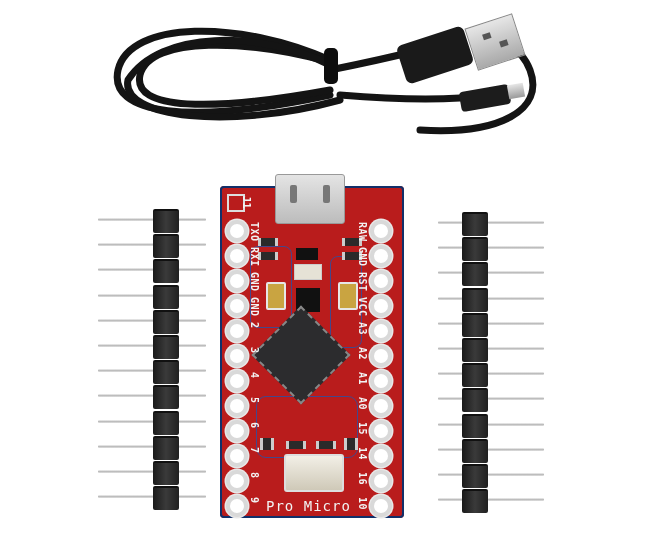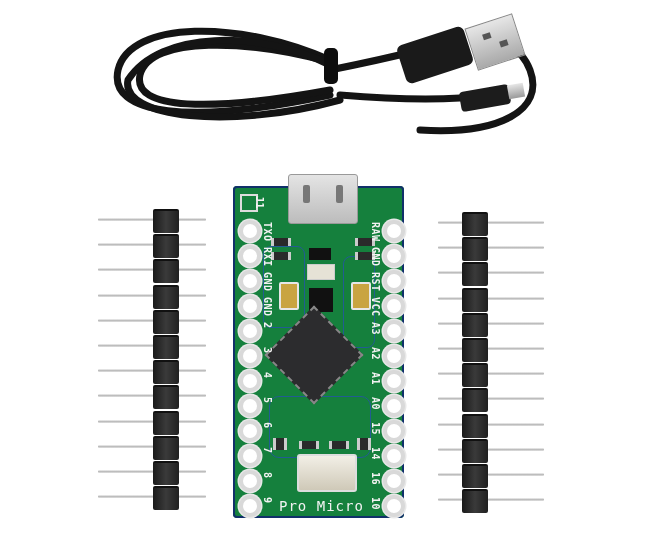--- a/index.html
+++ b/index.html
@@ -6,21 +6,21 @@
     body { width:666px; height:555px; position:relative; overflow:hidden; font-family:"DejaVu Sans Mono", monospace; }
     .scene { position:absolute; left:0; top:0; width:666px; height:555px; }
 
     
     .header { position:absolute; width:110px; }
     .pin-row { position:absolute; left:0; height:14px; width:110px; }
     .pin-long { position:absolute; top:5px; height:3px; background:linear-gradient(#f4f4f4,#bdbdbd,#e0e0e0); border-radius:1px; }
     .pin-block { position:absolute; top:-4px; width:26px; height:22px; background:linear-gradient(90deg,#1a1a1a,#3a3a3a 50%,#202020); border-top:2px solid #111; border-radius:2px; }
 
     
-    .board { position:absolute; left:233px; top:186px; width:171px; height:332px; background:#15803d;
+    .board { position:absolute; left:220px; top:186px; width:184px; height:332px; background:#b91c1c;
              border-radius:4px; box-shadow:inset 0 0 0 2px #11306a; }
     .trace { position:absolute; border:1.5px solid #2552a8; opacity:.8; }
     .hole { position:absolute; width:14px; height:14px; border-radius:50%; background:#fff; border:4px solid #d9d9d9; box-shadow:0 0 0 1.5px #e8e8e8; }
     .silk { position:absolute; color:#f2f2f2; font-size:10px; font-weight:bold; transform:rotate(90deg); transform-origin:left top; white-space:nowrap; letter-spacing:0.5px; }
     .silk-h { position:absolute; color:#f2f2f2; font-size:14px; white-space:nowrap; letter-spacing:1px; }
     .usb-port { position:absolute; left:55px; top:-12px; width:68px; height:48px; background:linear-gradient(#e4e4e4,#bcbcbc); border:1px solid #999; border-radius:3px; }
     .usb-port::before, .usb-port::after { content:""; position:absolute; top:10px; width:7px; height:18px; background:#777; border-radius:2px; }
     .usb-port::before { left:14px; } .usb-port::after { right:14px; }
     .chip { position:absolute; left:46px; top:134px; width:66px; height:66px; background:#2c2c2e; transform:rotate(45deg); border:2px dashed #888; }
     .cap-tan { position:absolute; width:16px; height:24px; background:#c9a441; border:2px solid #e7e7e7; border-radius:2px; }

